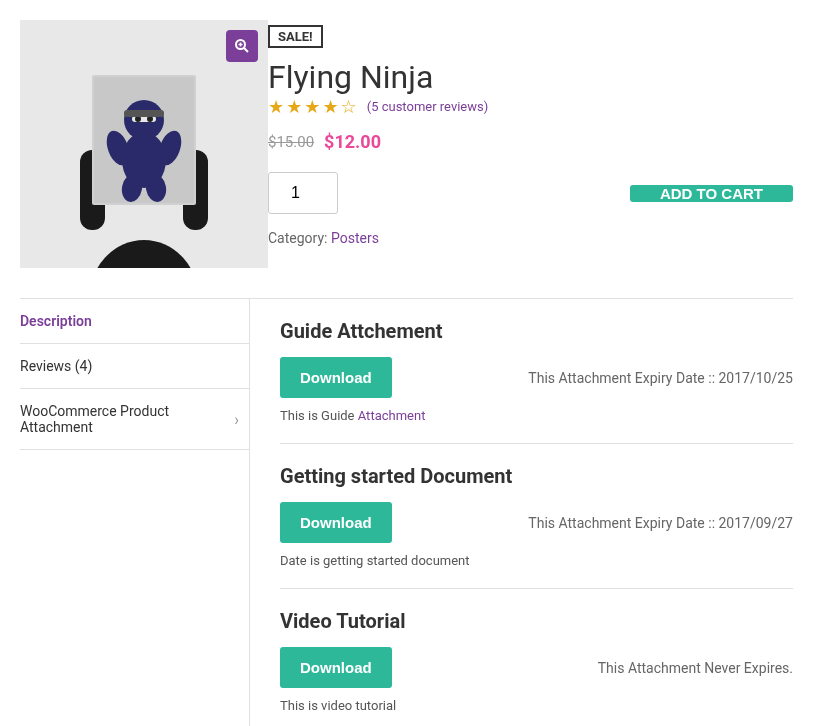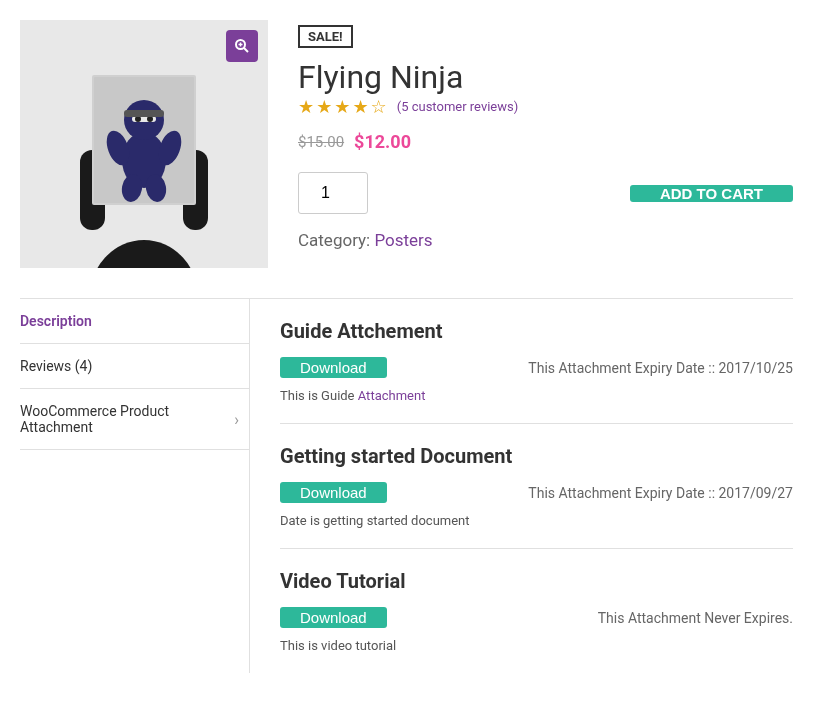--- a/index.html
+++ b/index.html
@@ -9,21 +9,20 @@
       color: #333;
       font-size: 14px;
     }
     .page-wrapper {
       max-width: 813px;
       margin: 0 auto;
       padding: 20px;
     }
     .product-section {
       display: flex;
-      gap: 30px;
       margin-bottom: 30px;
     }
     .product-image-col {
       flex: 0 0 248px;
     }
     .zoom-icon {
       position: absolute;
       top: 10px;
       right: 10px;
       background: #7b3f99;
@@ -107,21 +106,21 @@
       color: white;
       border: none;
       padding: 0 30px;
       font-size: 15px;
       font-weight: bold;
       border-radius: 3px;
       cursor: pointer;
       text-transform: uppercase;
     }
     .category-row {
-      font-size: 17px;
+      font-size: 14px;
       color: #666;
     }
     .category-link {
       color: #7b3f99;
       text-decoration: none;
     }
     .divider {
       border: none;
       border-top: 1px solid #e0e0e0;
       margin: 0;
@@ -176,23 +175,23 @@
     .attachment-row {
       display: flex;
       align-items: center;
       justify-content: space-between;
       margin-bottom: 10px;
     }
     .download-btn {
       background: #2db89a;
       color: white;
       border: none;
-      padding: 2px 20px;
+      padding: 12px 20px;
       font-size: 15px;
-      font-weight: normal;
+      font-weight: bold;
       border-radius: 3px;
       cursor: pointer;
     }
     .expiry-text {
       font-size: 14px;
       color: #666;
     }
     .expiry-text.never {
       color: #666;
       font-style: normal;

